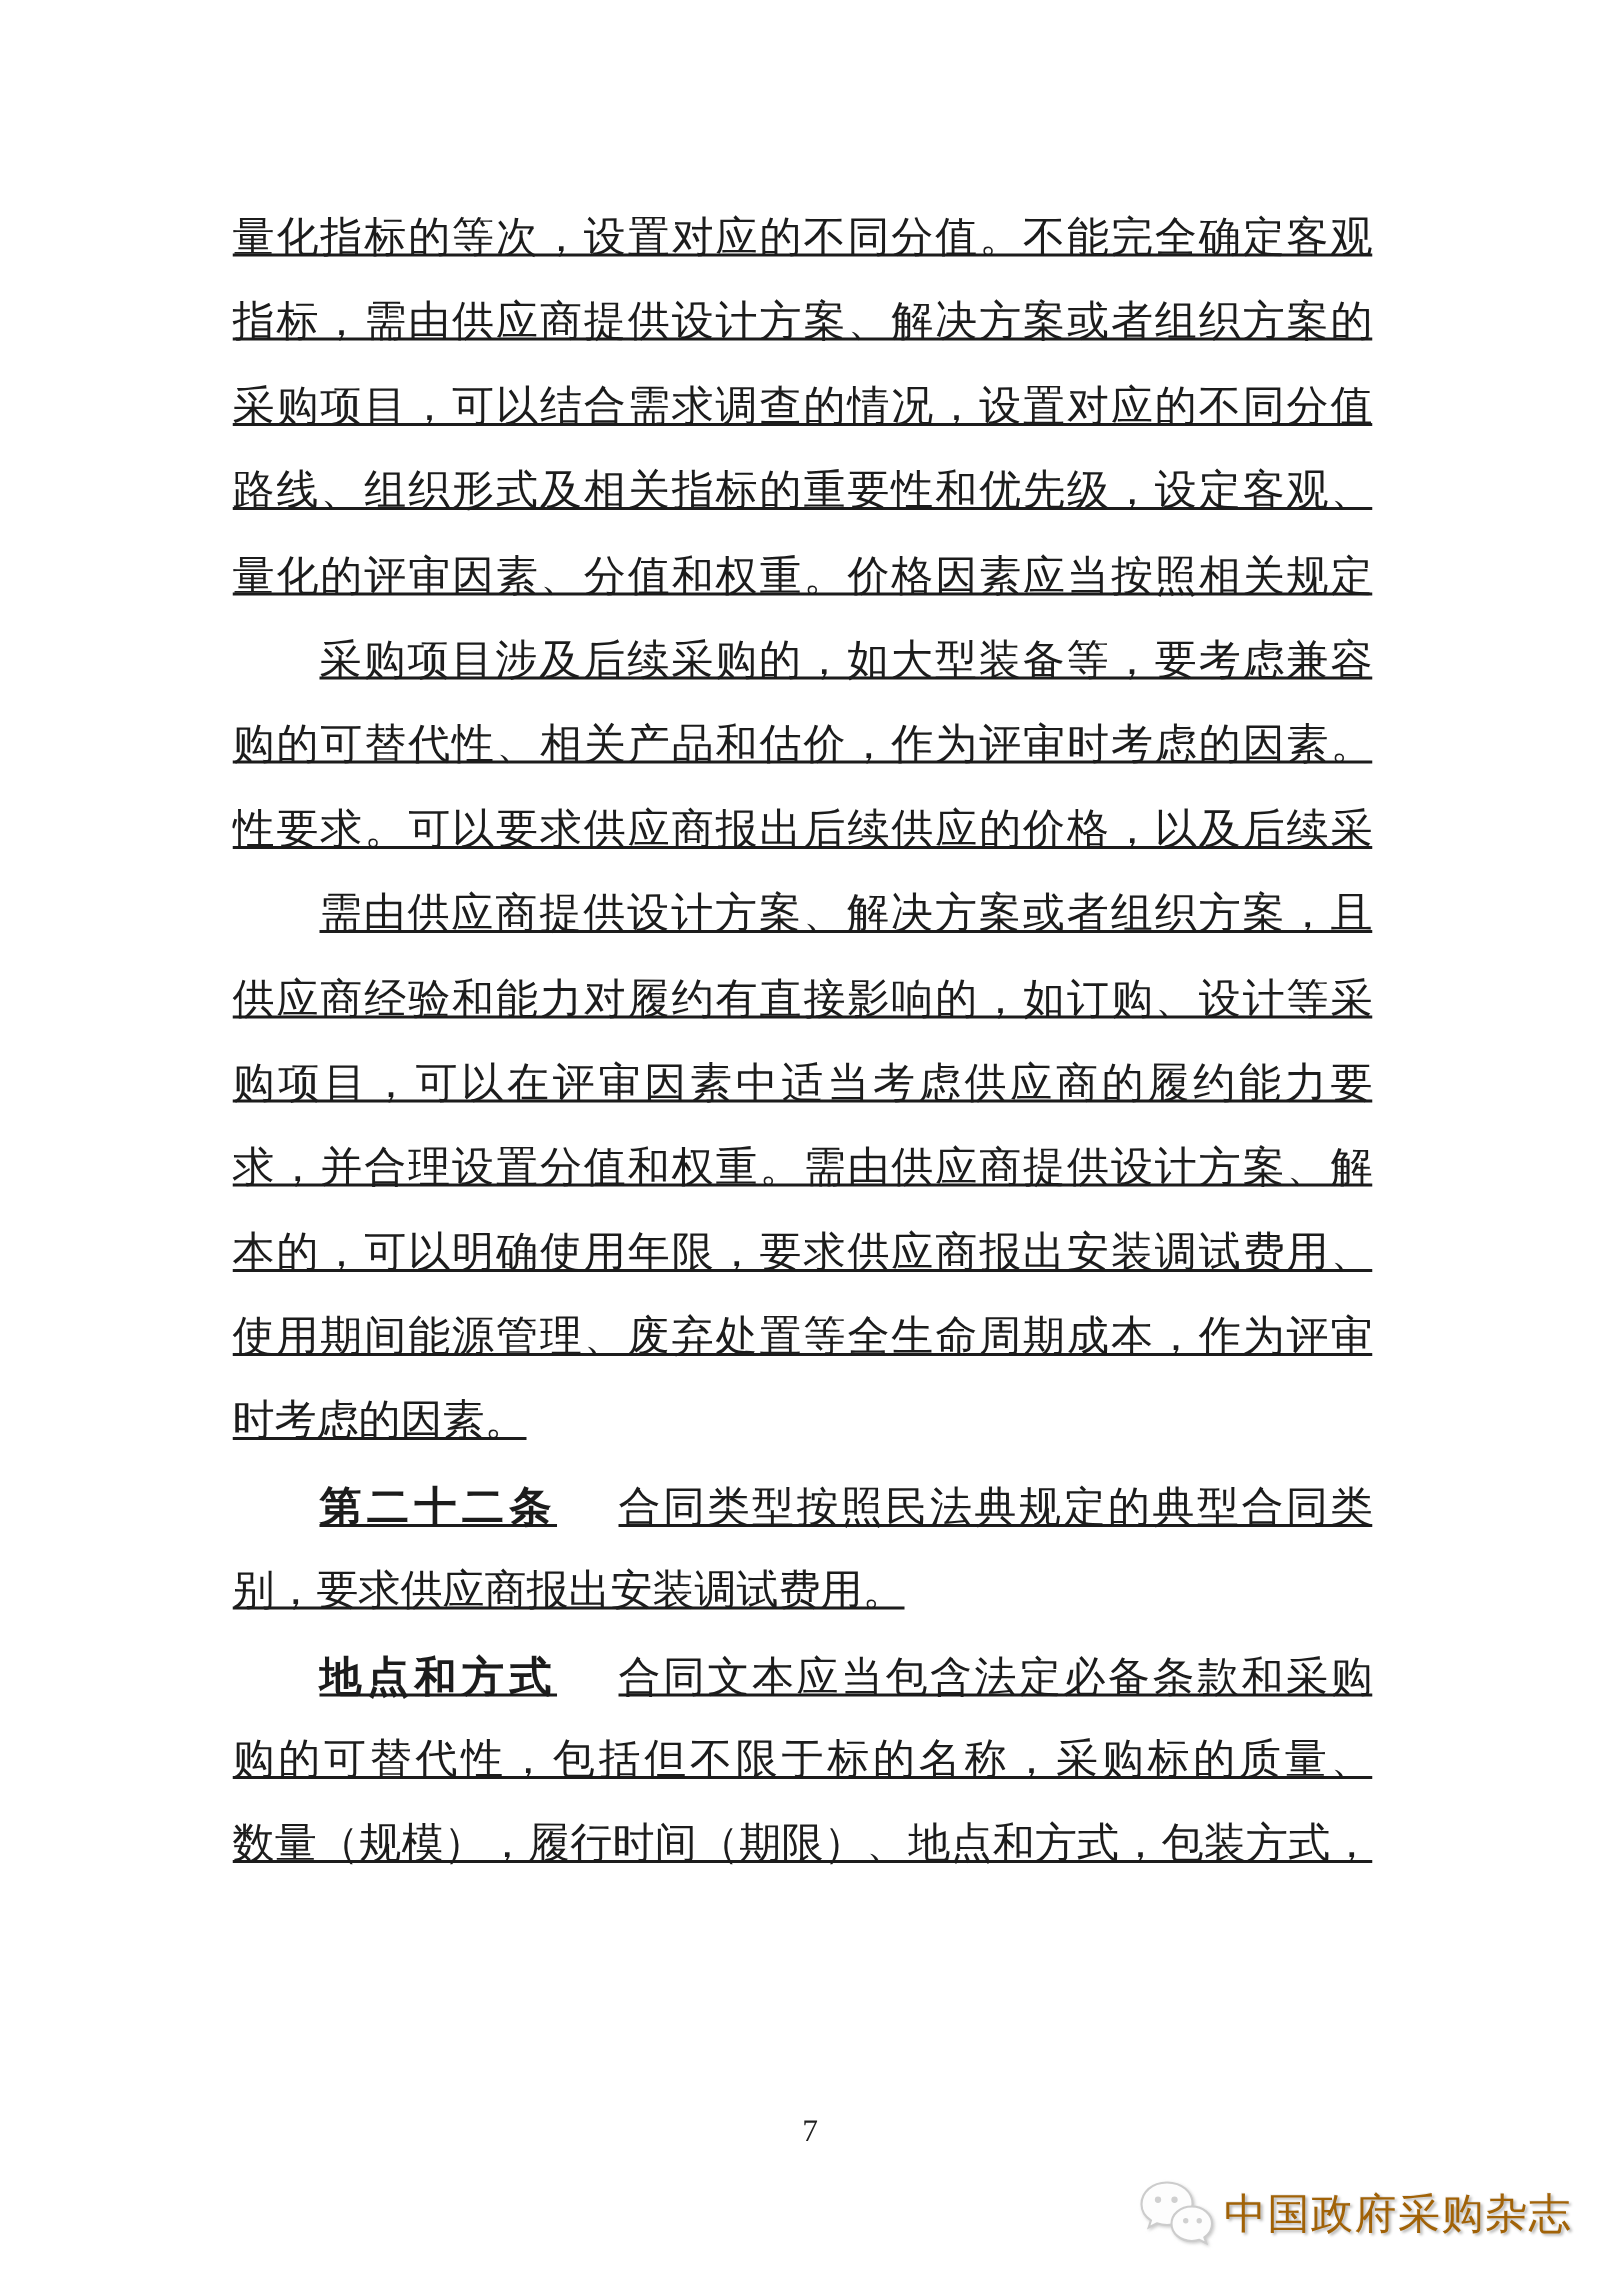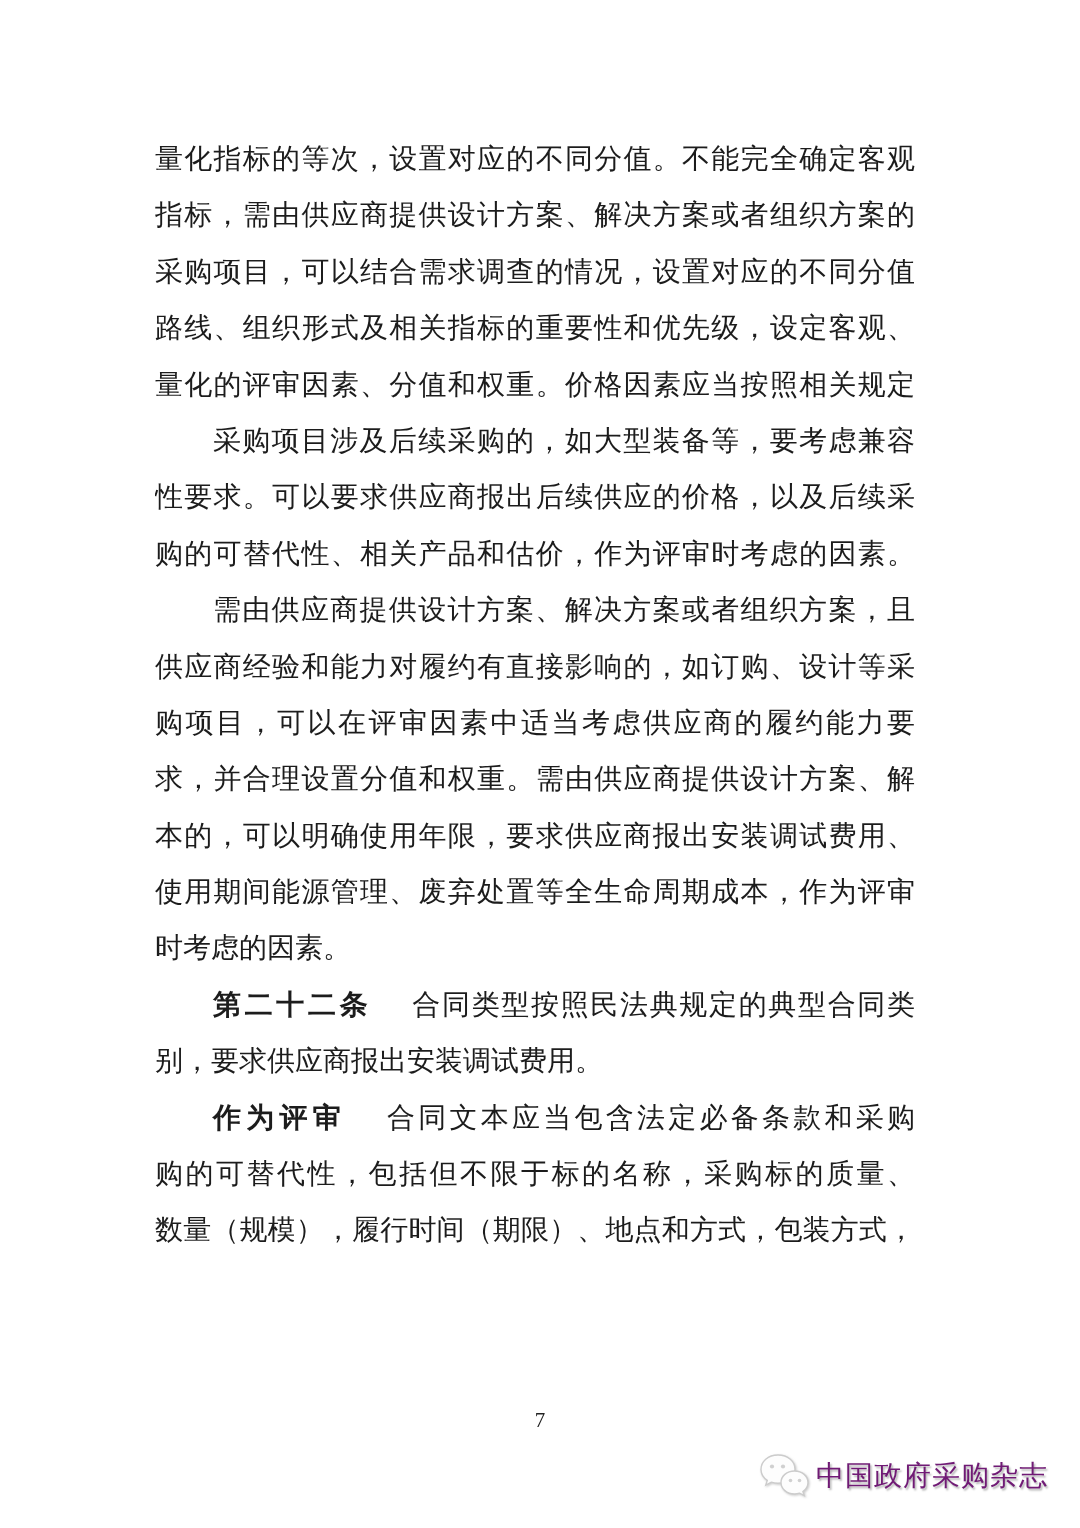--- a/index.html
+++ b/index.html
@@ -18,21 +18,21 @@
     color: #1c1c1c;
   }
   .doc-body {
     position: absolute;
     left: 155px;
     top: 131px;
     width: 760px;
     font-size: 28px;
     line-height: 56.4px;
   }
-  .paragraph { margin: 0; }
+  .paragraph { margin: 0; text-decoration: underline; }
   .line {
     text-align: justify;
     text-align-last: left;
     height: 56.4px;
     overflow: hidden;
   }
   .line.fill {
     text-align-last: justify;
   }
   .line.indent {
@@ -62,59 +62,59 @@
     gap: 6px;
   }
   .watermark-icon {
     width: 52px;
     height: 48px;
     filter: drop-shadow(1.5px 1.5px 1px rgba(160,160,160,0.55));
   }
   .watermark-label {
     font-size: 28px;
     letter-spacing: 1px;
-    color: #701a75;
+    color: #a16207;
     font-family: "Liberation Sans", "DejaVu Sans", sans-serif;
     text-shadow: 1.5px 1.5px 2px #b3b3b3, -0.5px -0.5px 0 #f2f2f2;
     white-space: nowrap;
   }
 </style>
 </head>
 <body>
 
 <div class="page">
 
   <div class="doc-body">
       <div class="paragraph">
         <div class="line fill"><span>量化指标的等次，设置对应的不同分值。不能完全确定客观</span></div>
         <div class="line fill"><span>指标，需由供应商提供设计方案、解决方案或者组织方案的</span></div>
         <div class="line fill"><span>采购项目，可以结合需求调查的情况，设置对应的不同分值</span></div>
         <div class="line fill"><span>路线、组织形式及相关指标的重要性和优先级，设定客观、</span></div>
         <div class="line fill"><span>量化的评审因素、分值和权重。价格因素应当按照相关规定</span></div>
       </div>
       <div class="paragraph">
         <div class="line indent fill"><span>采购项目涉及后续采购的，如大型装备等，要考虑兼容</span></div>
+        <div class="line fill"><span>购的可替代性、相关产品和估价，作为评审时考虑的因素。</span></div>
         <div class="line fill"><span>性要求。可以要求供应商报出后续供应的价格，以及后续采</span></div>
-        <div class="line fill"><span>购的可替代性、相关产品和估价，作为评审时考虑的因素。</span></div>
       </div>
       <div class="paragraph">
         <div class="line indent fill"><span>需由供应商提供设计方案、解决方案或者组织方案，且</span></div>
         <div class="line fill"><span>供应商经验和能力对履约有直接影响的，如订购、设计等采</span></div>
         <div class="line fill"><span>购项目，可以在评审因素中适当考虑供应商的履约能力要</span></div>
         <div class="line fill"><span>求，并合理设置分值和权重。需由供应商提供设计方案、解</span></div>
         <div class="line fill"><span>本的，可以明确使用年限，要求供应商报出安装调试费用、</span></div>
         <div class="line fill"><span>使用期间能源管理、废弃处置等全生命周期成本，作为评审</span></div>
         <div class="line"><span>时考虑的因素。</span></div>
       </div>
       <div class="paragraph">
         <div class="line indent fill"><span class="article-no">第二十二条</span><span>合同类型按照民法典规定的典型合同类</span></div>
         <div class="line"><span>别，要求供应商报出安装调试费用。</span></div>
       </div>
       <div class="paragraph">
-        <div class="line indent fill"><span class="article-no">作为评审</span><span>合同文本应当包含法定必备条款和采购</span></div>
+        <div class="line indent fill"><span class="article-no">地点和方式</span><span>合同文本应当包含法定必备条款和采购</span></div>
         <div class="line fill"><span>购的可替代性，包括但不限于标的名称，采购标的质量、</span></div>
         <div class="line fill"><span>数量（规模），履行时间（期限）、地点和方式，包装方式，</span></div>
       </div>
     </div>
 
   <div class="page-number">7</div>
 
   <div class="watermark">
     <svg class="watermark-icon" viewBox="0 0 52 48" xmlns="http://www.w3.org/2000/svg">
       <g fill="#fdfdfd" stroke="#cccccc" stroke-width="1.4">

